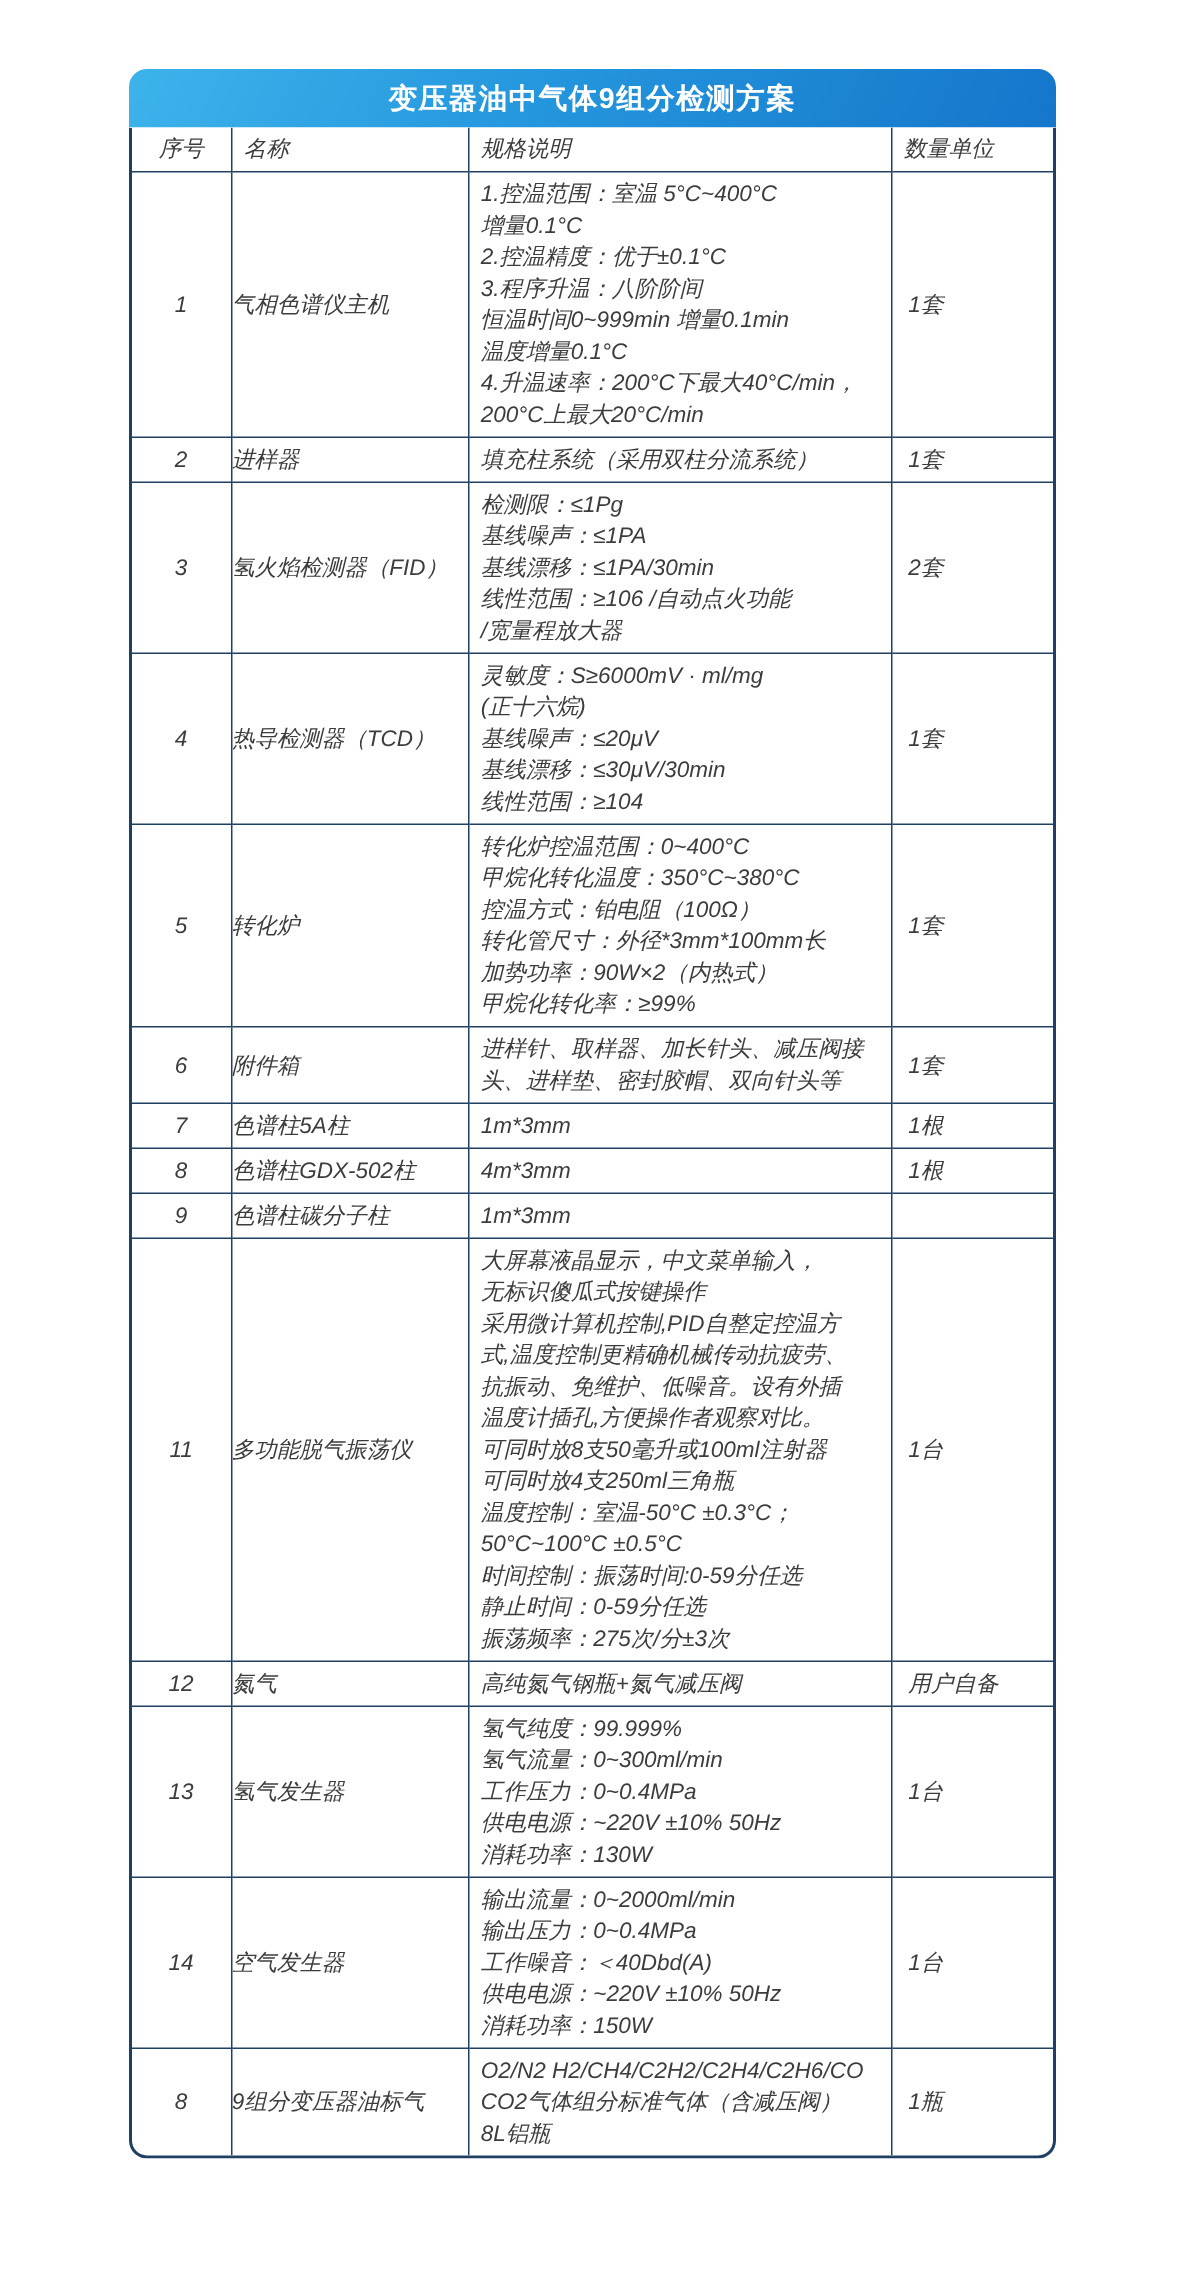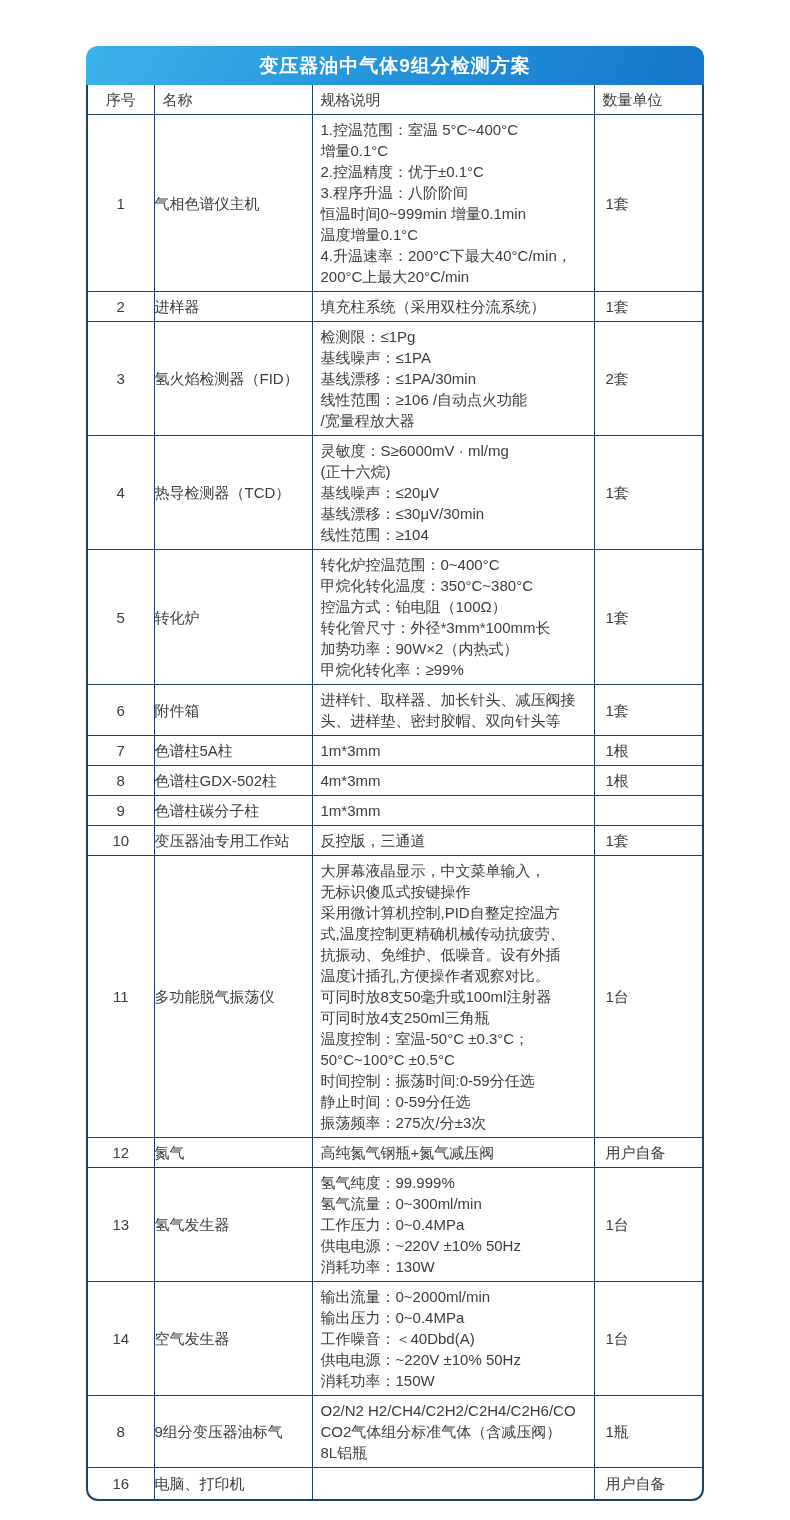--- a/index.html
+++ b/index.html
@@ -38,20 +38,21 @@
     border-radius: 0 0 12px 12px;
     overflow: hidden;
     background: #ffffff;
   }
   table {
     width: 100%;
     border-collapse: collapse;
     table-layout: fixed;
     font-size: 15px;
     color: #3c3c3c;
+    font-style: italic;
   }
   th, td {
     border: 1px solid #1f4063;
     padding: 4px 8px;
     vertical-align: middle;
     line-height: 1.4;
     text-align: left;
     font-weight: normal;
   }
   th:first-child, td:first-child { border-left: none; }
@@ -164,26 +165,20 @@
     <td class="cell-qty">1根</td>
   </tr>
 
   <tr>
     <td class="cell-no">9</td>
     <td class="cell-name">色谱柱碳分子柱</td>
     <td class="cell-spec">1m*3mm</td>
     <td class="cell-qty"></td>
   </tr>
 
-  <tr>
-    <td class="cell-no">10</td>
-    <td class="cell-name">变压器油专用工作站</td>
-    <td class="cell-spec">反控版，三通道</td>
-    <td class="cell-qty">1套</td>
-  </tr>
 
   <tr>
     <td class="cell-no">11</td>
     <td class="cell-name">多功能脱气振荡仪</td>
     <td class="cell-spec">大屏幕液晶显示，中文菜单输入，
 无标识傻瓜式按键操作
 采用微计算机控制,PID自整定控温方
 式,温度控制更精确机械传动抗疲劳、
 抗振动、免维护、低噪音。设有外插
 温度计插孔,方便操作者观察对比。
@@ -228,23 +223,17 @@
 
   <tr>
     <td class="cell-no">8</td>
     <td class="cell-name">9组分变压器油标气</td>
     <td class="cell-spec">O2/N2 H2/CH4/C2H2/C2H4/C2H6/CO
 CO2气体组分标准气体（含减压阀）
 8L铝瓶</td>
     <td class="cell-qty">1瓶</td>
   </tr>
 
-  <tr>
-    <td class="cell-no">16</td>
-    <td class="cell-name">电脑、打印机</td>
-    <td class="cell-spec"></td>
-    <td class="cell-qty">用户自备</td>
-  </tr>
 </tbody>
       </table>
     </div>
   </div>
 </div>
 
 </body></html>

